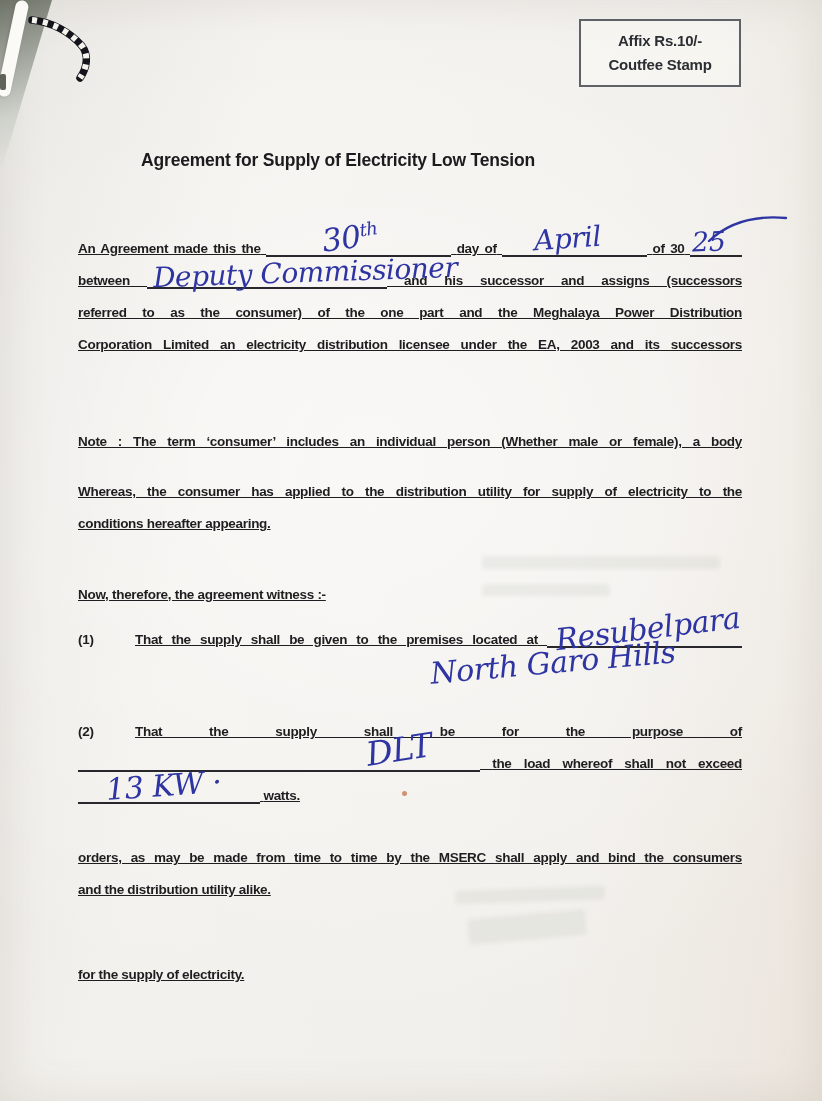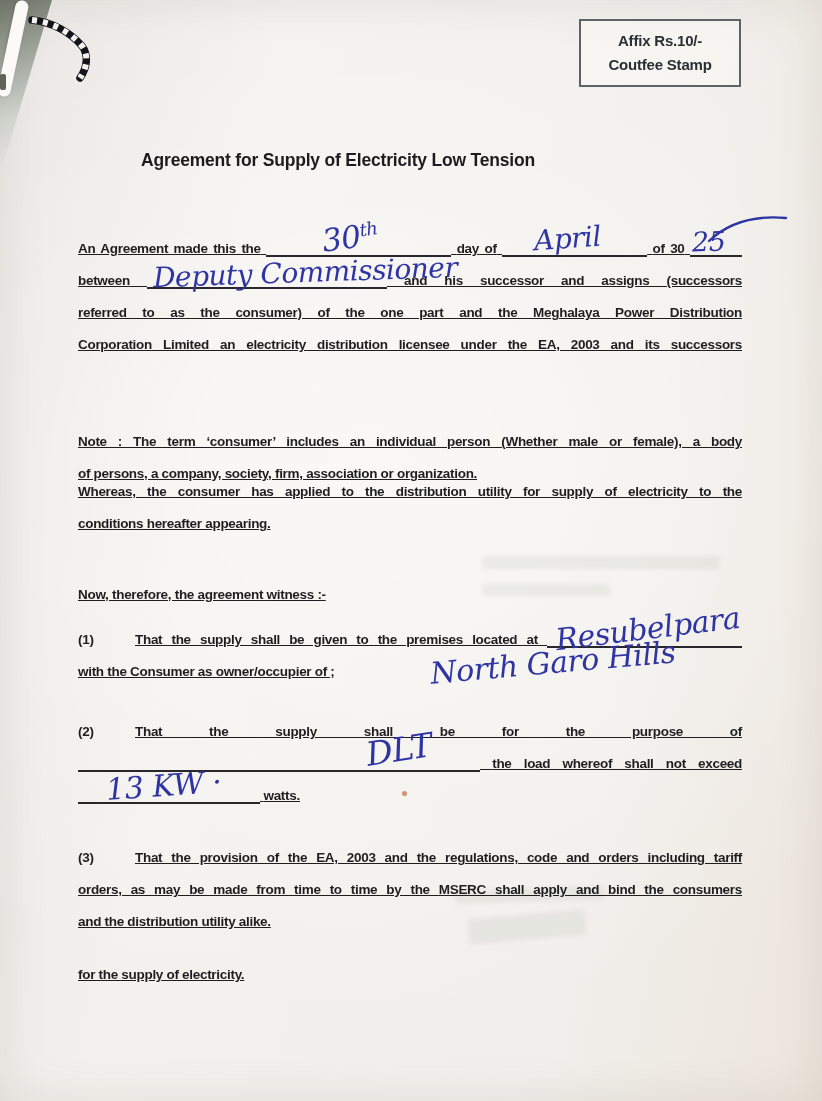--- a/index.html
+++ b/index.html
@@ -111,59 +111,54 @@
       <span>between</span>
       <span class="blank w240"><span class="hw hw-party">Deputy Commissioner</span></span>
       <span>and his successor and assigns (successors</span>
     </div>
     <div class="line just">referred to as the consumer) of the one part and the Meghalaya Power Distribution</div>
     <div class="line just">Corporation Limited an electricity distribution licensee under the EA, 2003 and its successors</div>
   </div>
 
   <div class="doc" style="top:404px;margin-top:22px;">
     <div class="line just">Note : The term ‘consumer’ includes an individual person (Whether male or female), a body</div>
-    <div class="line">of persons, a company, society, firm, association or organization.</div>
   </div>
 
   <div class="doc" style="top:476px;">
     <div class="line just">Whereas, the consumer has applied to the distribution utility for supply of electricity to the</div>
     <div class="line">conditions hereafter appearing.</div>
   </div>
 
   <div class="doc" style="top:579px;">
     <div class="line">Now, therefore, the agreement witness :-</div>
   </div>
 
   <div class="doc" style="top:624px;">
     <div class="line just">
       <span class="cnum">(1)</span><span>That the supply shall be given to the premises located at</span>
       <span class="blank w195"><span class="hw hw-loc">Resubelpara</span></span>
     </div>
-    <div class="line">with the Consumer as owner/occupier of ;</div>
     <div class="hw-district">North Garo Hills</div>
   </div>
 
   <div class="doc" style="top:716px;">
     <div class="line just">
       <span class="cnum">(2)</span><span>That the supply shall be for the purpose of</span>
     </div>
     <div class="line just">
       <span class="blank w402"><span class="hw hw-purpose">DLT</span></span>
       <span>the load whereof shall not exceed</span>
     </div>
     <div class="line">
       <span class="blank w182"><span class="hw hw-load">13 KW ·</span></span>
       <span>watts.</span>
     </div>
   </div>
 
   <div class="doc" style="top:842px;">
-    <div class="line just">
-      <span class="cnum">(3)</span><span>That the provision of the EA, 2003 and the regulations, code and orders including tariff</span>
-    </div>
     <div class="line just">orders, as may be made from time to time by the MSERC shall apply and bind the consumers</div>
     <div class="line">and the distribution utility alike.</div>
   </div>
 
   <div class="doc" style="top:959px;">
     <div class="line">for the supply of electricity.</div>
   </div>
 
 </div>
 

